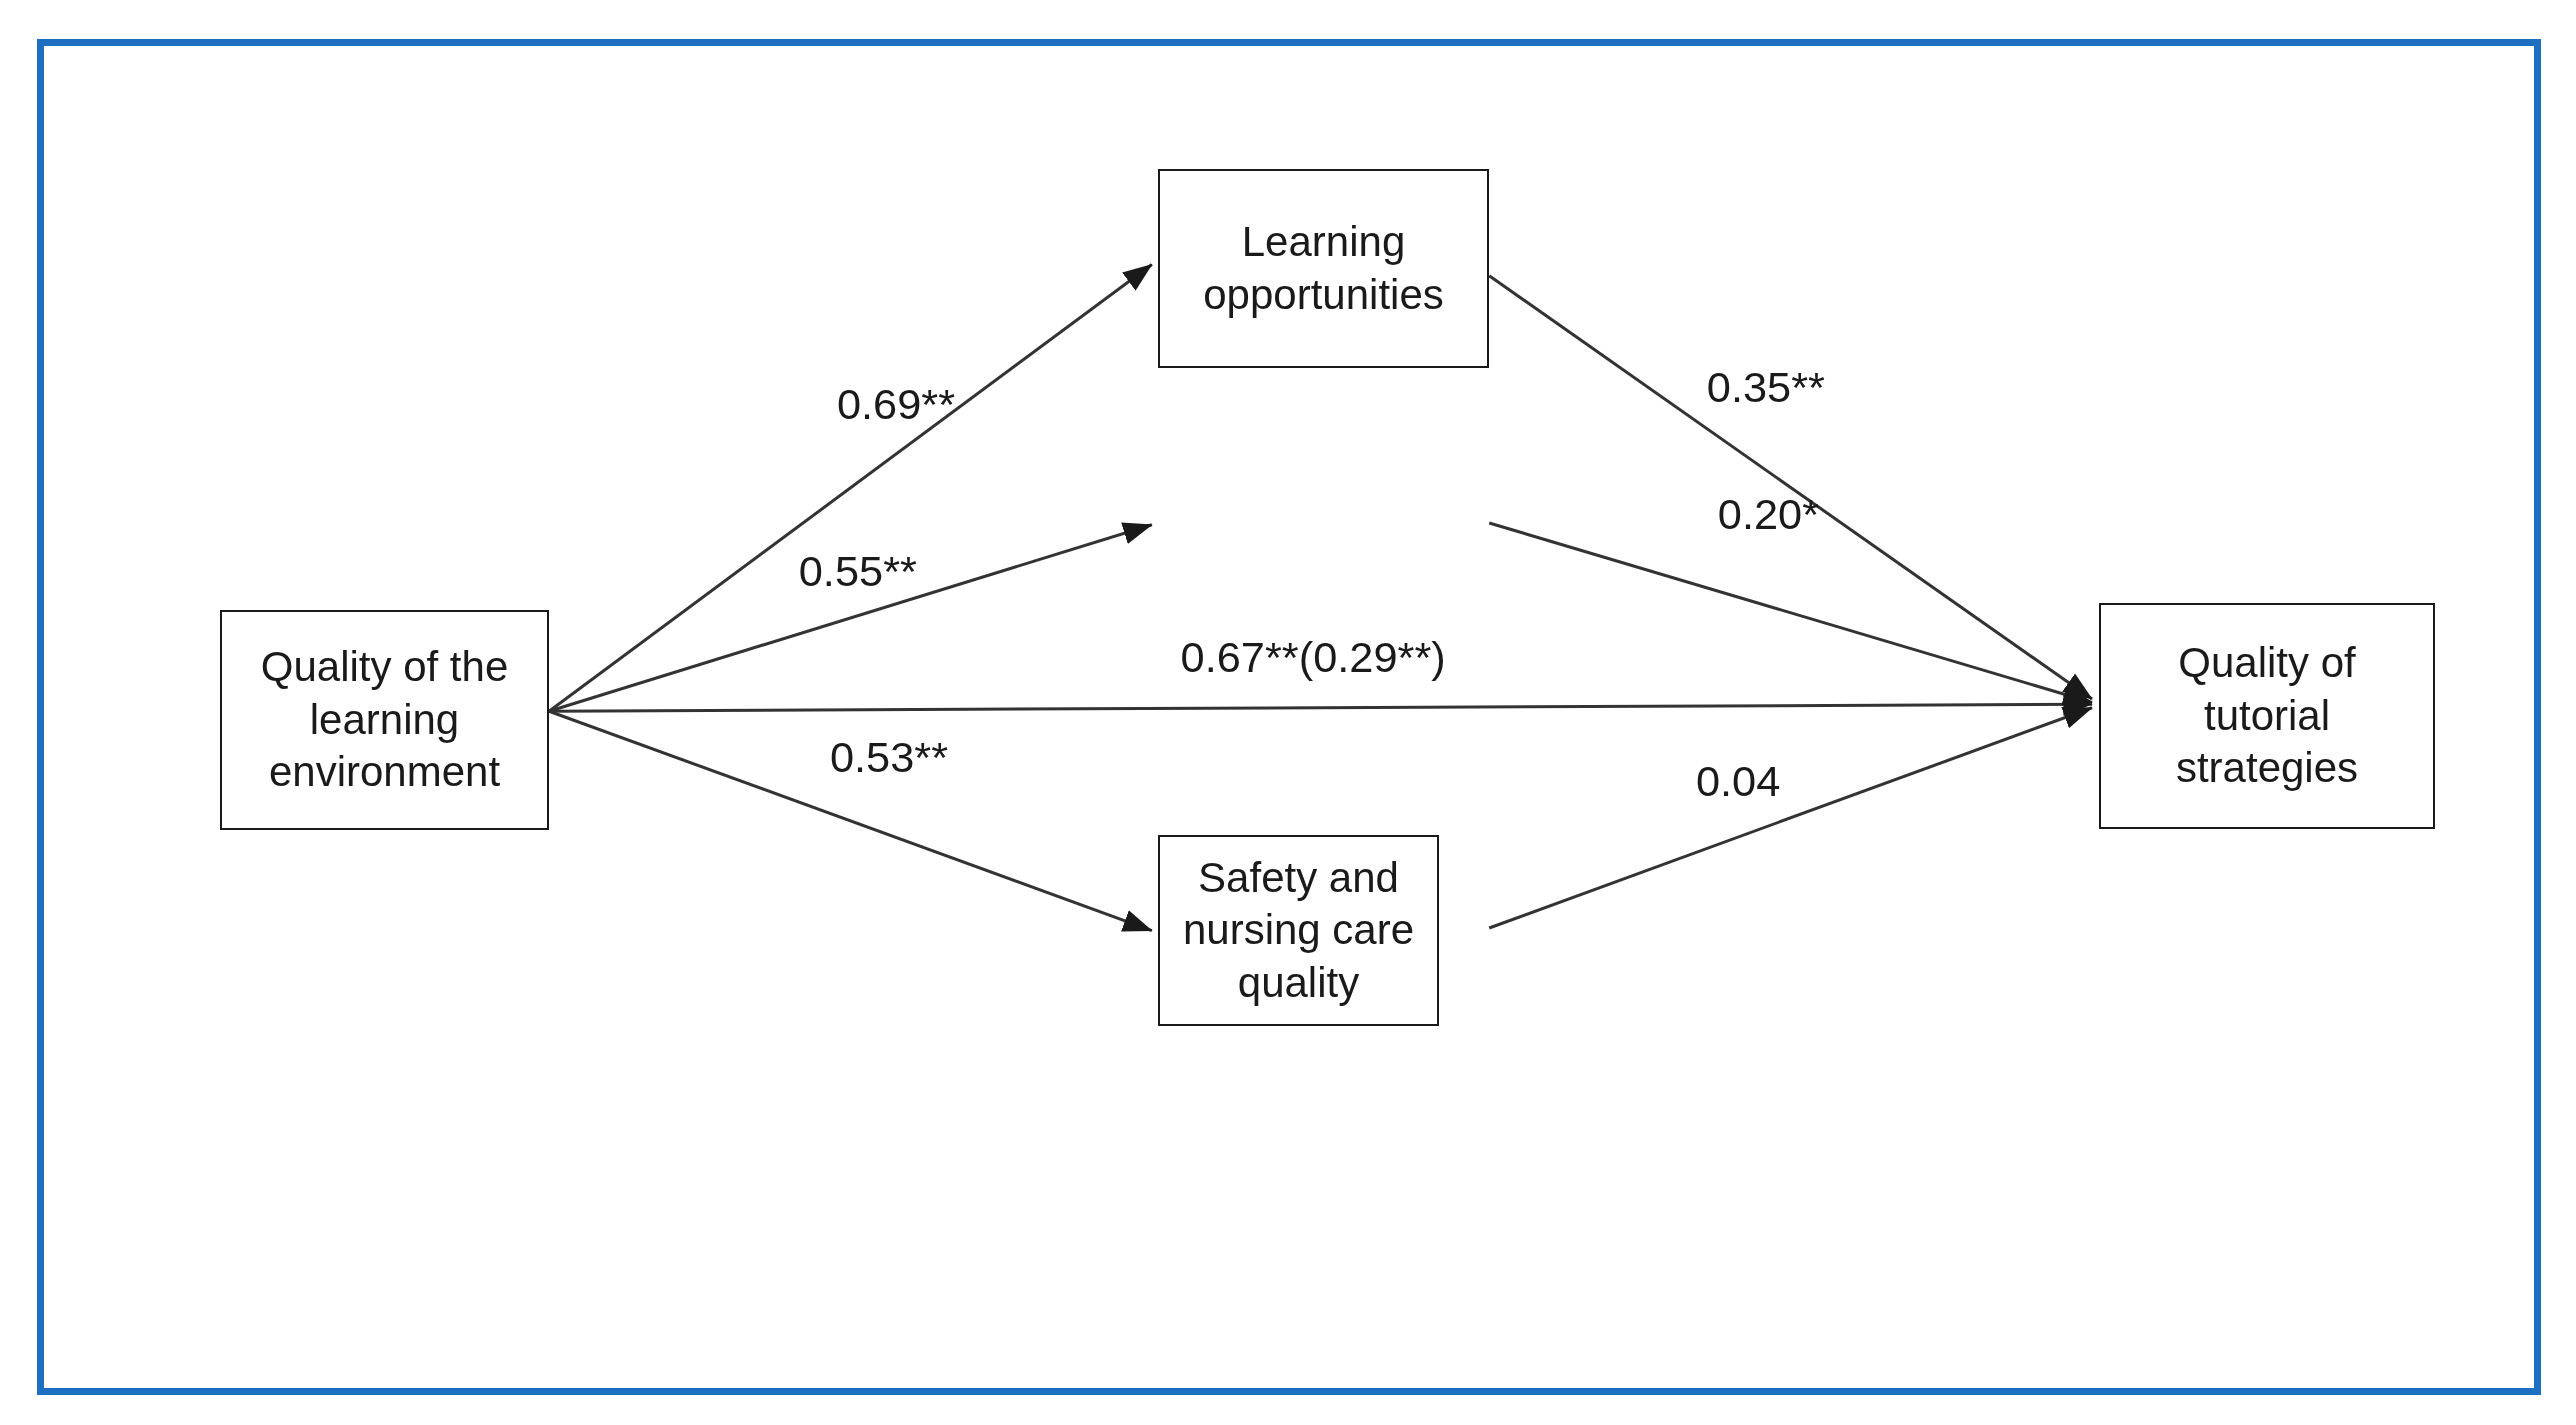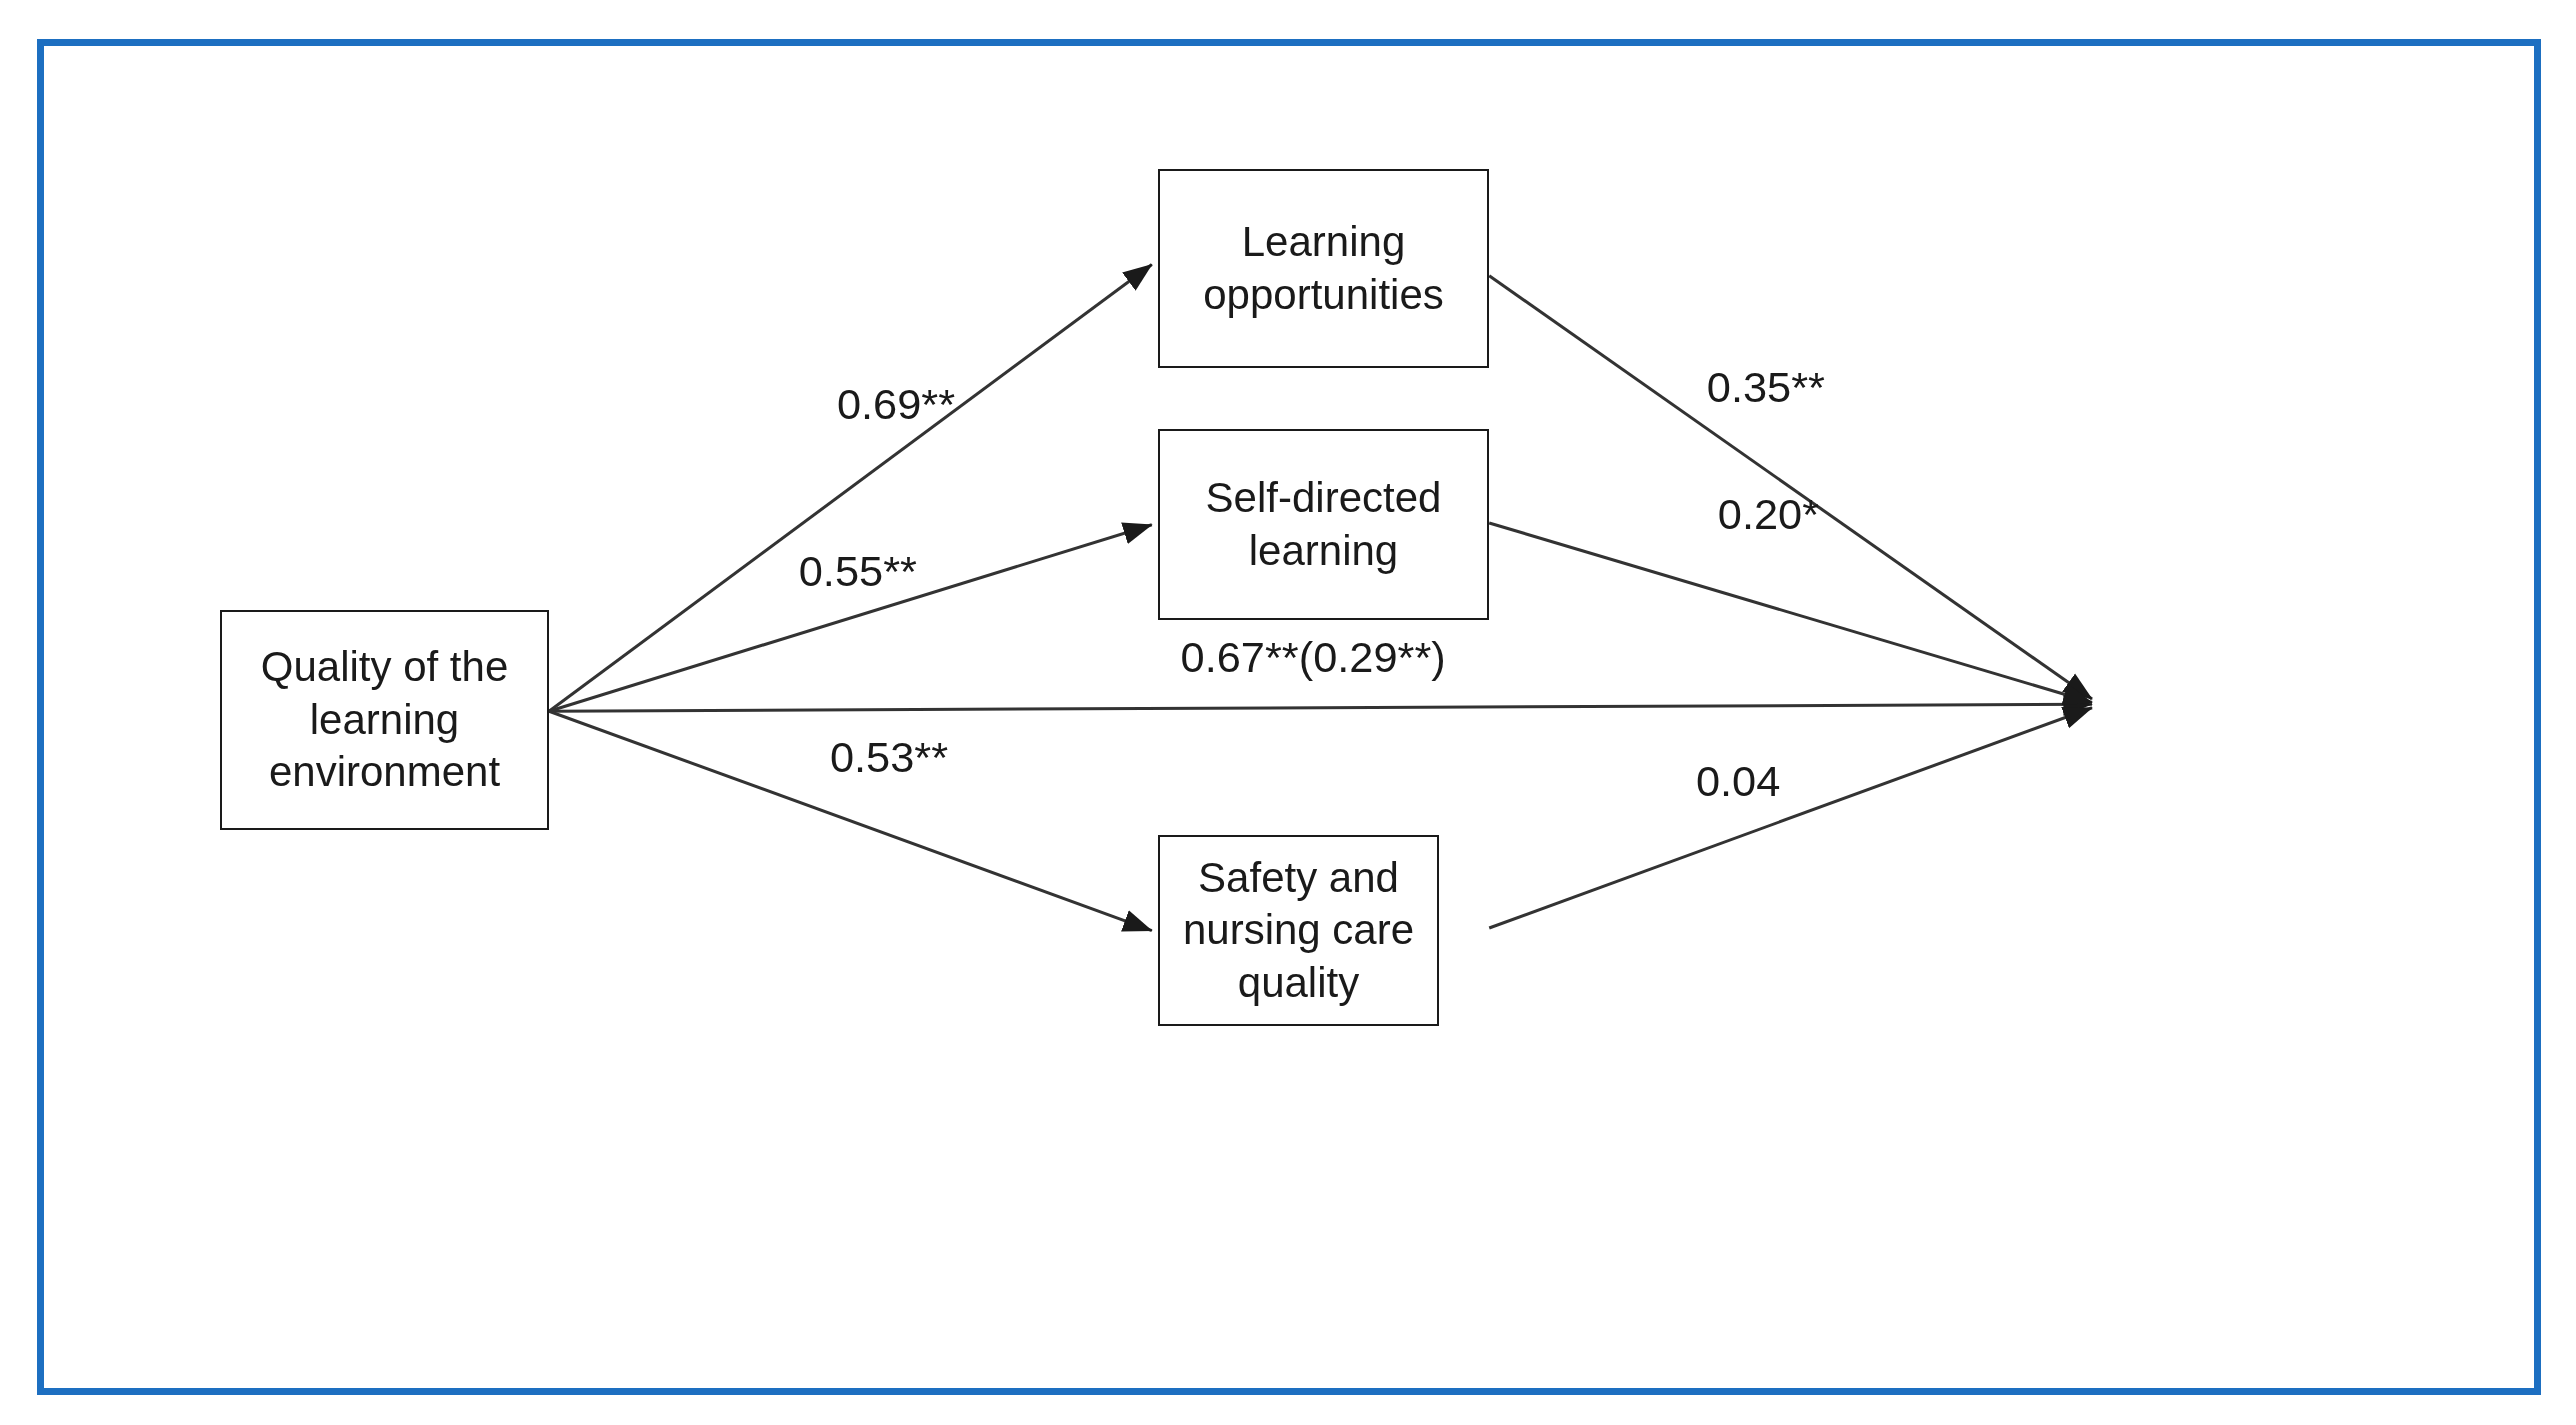--- a/index.html
+++ b/index.html
@@ -101,22 +101,22 @@
     <text class="edge-label" x="2039" y="597" text-anchor="middle" dominant-baseline="middle">0.20*</text>
     <text class="edge-label" x="2004" y="905" text-anchor="middle" dominant-baseline="middle">0.04</text>
   </svg>
 
   <div class="node node-qle">
     <span>Quality of the learning environment</span>
   </div>
   <div class="node node-lo">
     <span>Learning opportunities</span>
   </div>
-  <div class="node node-sdl">
-    <span>Self-directed learning</span>
-  </div>
   <div class="node node-snc">
     <span>Safety and nursing care quality</span>
+  </div>
+  <div class="node node-qts">
+    <span>Quality of tutorial strategies</span>
   </div>
 
 
 </div>
 
 
 </body></html>

